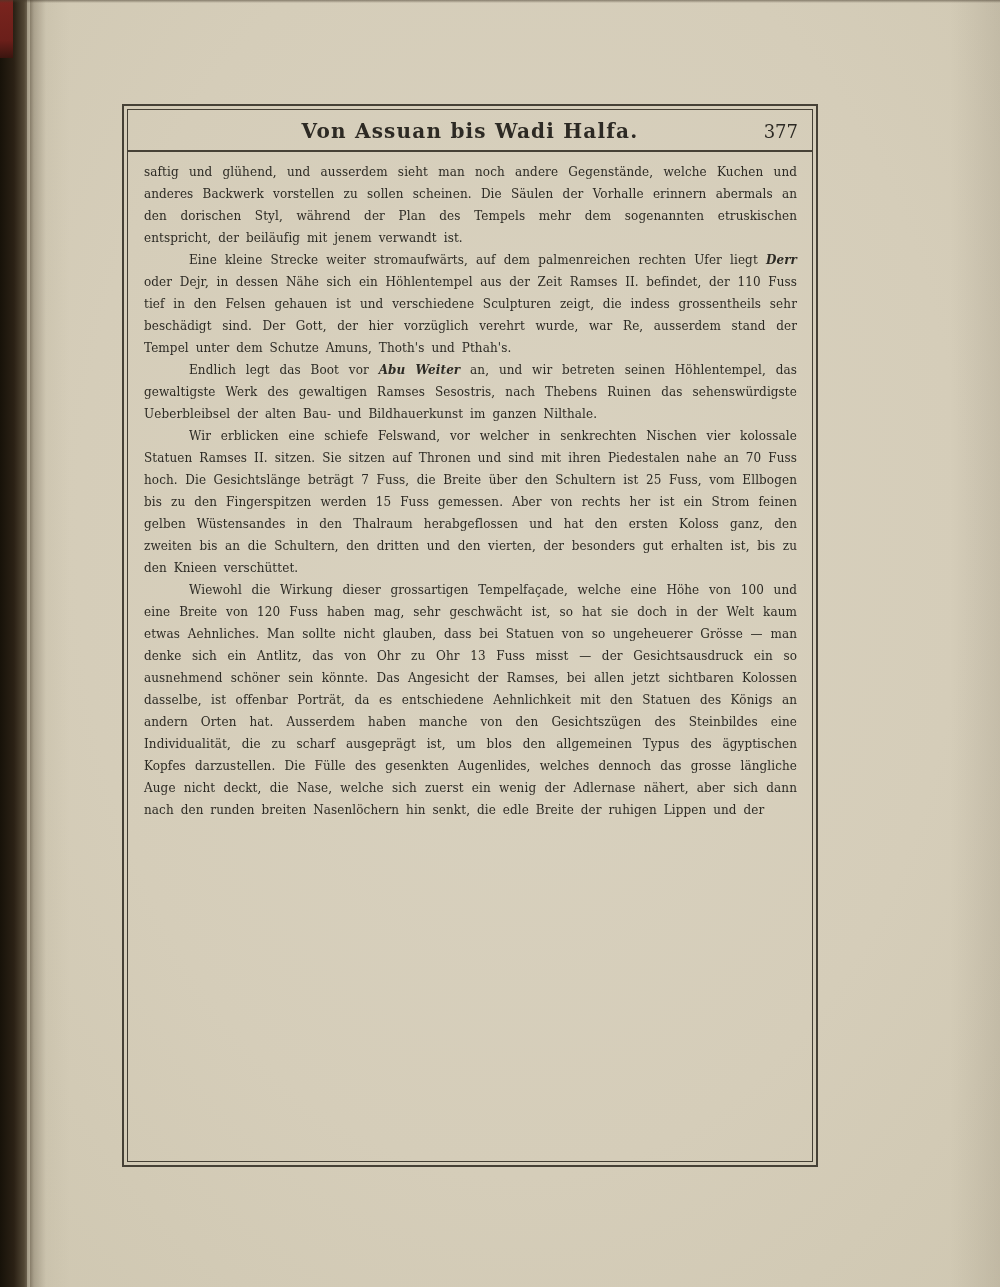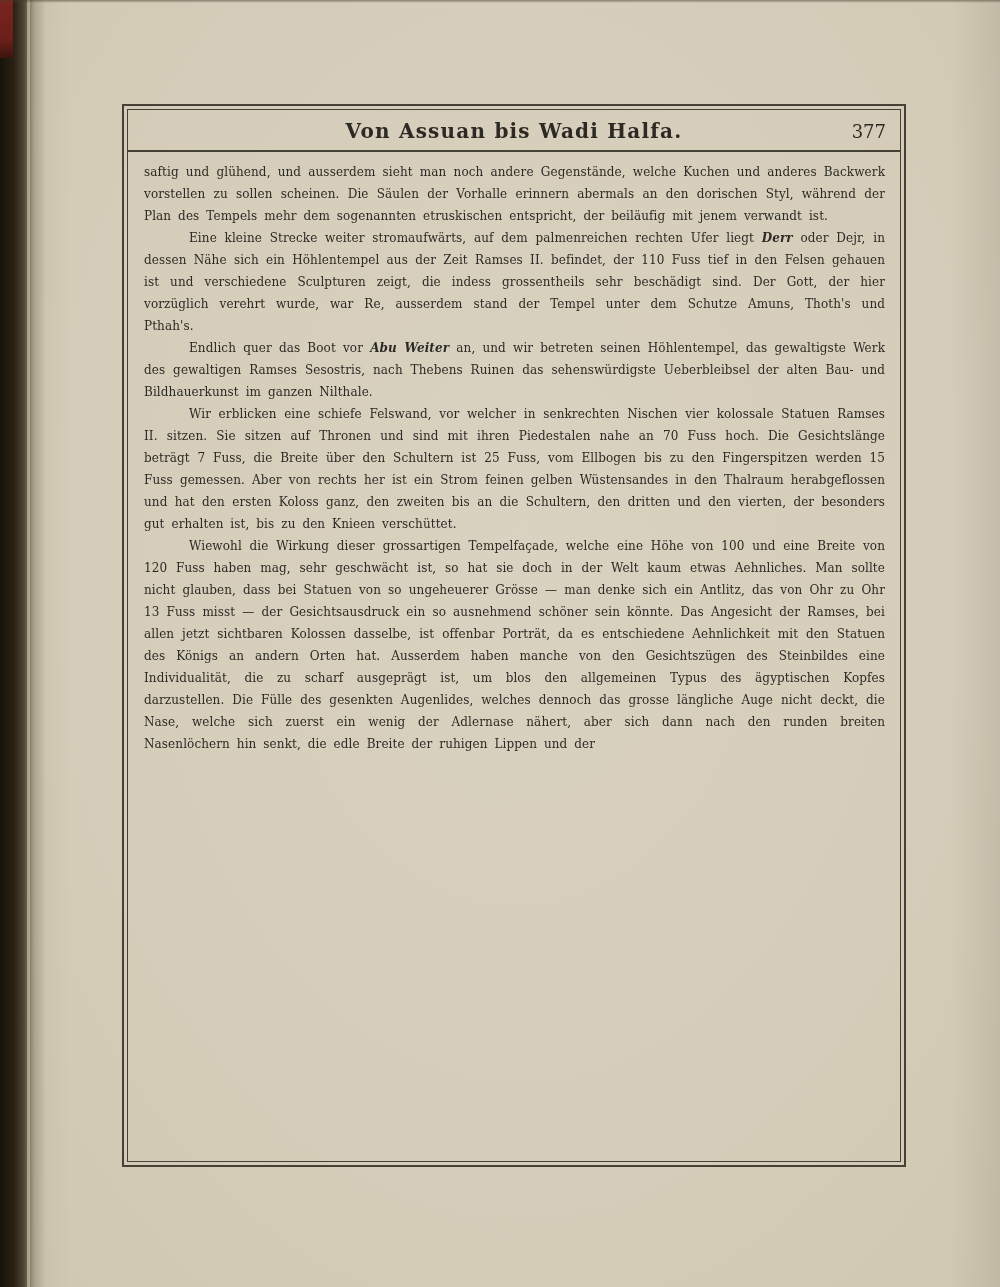--- a/index.html
+++ b/index.html
@@ -47,21 +47,21 @@
     position: absolute;
     left: 0; top: 0;
     width: 13px;
     height: 58px;
     background: linear-gradient(180deg, #7a241e 0%, #6b1f1a 70%, #3a150f 100%);
   }
   .frame {
     position: absolute;
     left: 122px;
     top: 104px;
-    width: 784px;
+    width: 696px;
     height: 1063px;
     box-sizing: border-box;
     border: 2px solid #464136;
     padding: 3px;
   }
   .frame-inner {
     box-sizing: border-box;
     width: 100%;
     height: 100%;
     border: 1px solid #464136;
@@ -119,20 +119,20 @@
 
       <div class="running-header">
         <span></span>
         <span class="header-title">Von Assuan bis Wadi Halfa.</span>
         <span class="page-number">377</span>
       </div>
 
       <div class="body-text" id="body-text">
           <p><span>saftig und glühend, und ausserdem sieht man noch andere Gegenstände, welche Kuchen und anderes Backwerk vorstellen zu sollen scheinen. Die Säulen der Vorhalle erinnern abermals an den dorischen Styl, während der Plan des Tempels mehr dem sogenannten etruskischen entspricht, der beiläufig mit jenem verwandt ist.</span></p>
           <p class="indent"><span>Eine kleine Strecke weiter stromaufwärts, auf dem palmenreichen rechten Ufer liegt </span><span class="em">Derr</span><span> oder Dejr, in dessen Nähe sich ein Höhlentempel aus der Zeit Ramses II. befindet, der 110 Fuss tief in den Felsen gehauen ist und verschiedene Sculpturen zeigt, die indess grossentheils sehr beschädigt sind. Der Gott, der hier vorzüglich verehrt wurde, war Re, ausserdem stand der Tempel unter dem Schutze Amuns, Thoth's und Pthah's.</span></p>
-          <p class="indent"><span>Endlich quer das Boot vor </span><span class="em">Abu Weiter</span><span> an, und wir betreten seinen Höhlentempel, das gewaltigste Werk des gewaltigen Ramses Sesostris, nach Thebens Ruinen das sehenswürdigste Ueberbleibsel der alten Bau- und Bildhauerkunst im ganzen Nilthale.</span></p>
+          <p class="indent"><span>Endlich legt das Boot vor </span><span class="em">Abu Weiter</span><span> an, und wir betreten seinen Höhlentempel, das gewaltigste Werk des gewaltigen Ramses Sesostris, nach Thebens Ruinen das sehenswürdigste Ueberbleibsel der alten Bau- und Bildhauerkunst im ganzen Nilthale.</span></p>
           <p class="indent"><span>Wir erblicken eine schiefe Felswand, vor welcher in senkrechten Nischen vier kolossale Statuen Ramses II. sitzen. Sie sitzen auf Thronen und sind mit ihren Piedestalen nahe an 70 Fuss hoch. Die Gesichtslänge beträgt 7 Fuss, die Breite über den Schultern ist 25 Fuss, vom Ellbogen bis zu den Fingerspitzen werden 15 Fuss gemessen. Aber von rechts her ist ein Strom feinen gelben Wüstensandes in den Thalraum herabgeflossen und hat den ersten Koloss ganz, den zweiten bis an die Schultern, den dritten und den vierten, der besonders gut erhalten ist, bis zu den Knieen verschüttet.</span></p>
           <p class="indent"><span>Wiewohl die Wirkung dieser grossartigen Tempelfaçade, welche eine Höhe von 100 und eine Breite von 120 Fuss haben mag, sehr geschwächt ist, so hat sie doch in der Welt kaum etwas Aehnliches. Man sollte nicht glauben, dass bei Statuen von so ungeheuerer Grösse — man denke sich ein Antlitz, das von Ohr zu Ohr 13 Fuss misst — der Gesichtsausdruck ein so ausnehmend schöner sein könnte. Das Angesicht der Ramses, bei allen jetzt sichtbaren Kolossen dasselbe, ist offenbar Porträt, da es entschiedene Aehnlichkeit mit den Statuen des Königs an andern Orten hat. Ausserdem haben manche von den Gesichtszügen des Steinbildes eine Individualität, die zu scharf ausgeprägt ist, um blos den allgemeinen Typus des ägyptischen Kopfes darzustellen. Die Fülle des gesenkten Augenlides, welches dennoch das grosse längliche Auge nicht deckt, die Nase, welche sich zuerst ein wenig der Adlernase nähert, aber sich dann nach den runden breiten Nasenlöchern hin senkt, die edle Breite der ruhigen Lippen und der</span></p>
         </div>
 
     </div>
   </div>
 </div>
 
 </body></html>

